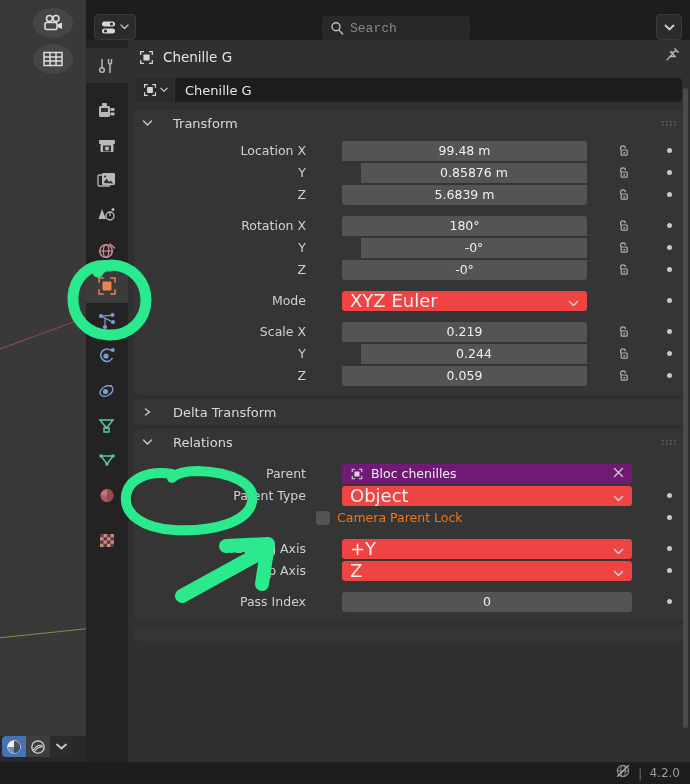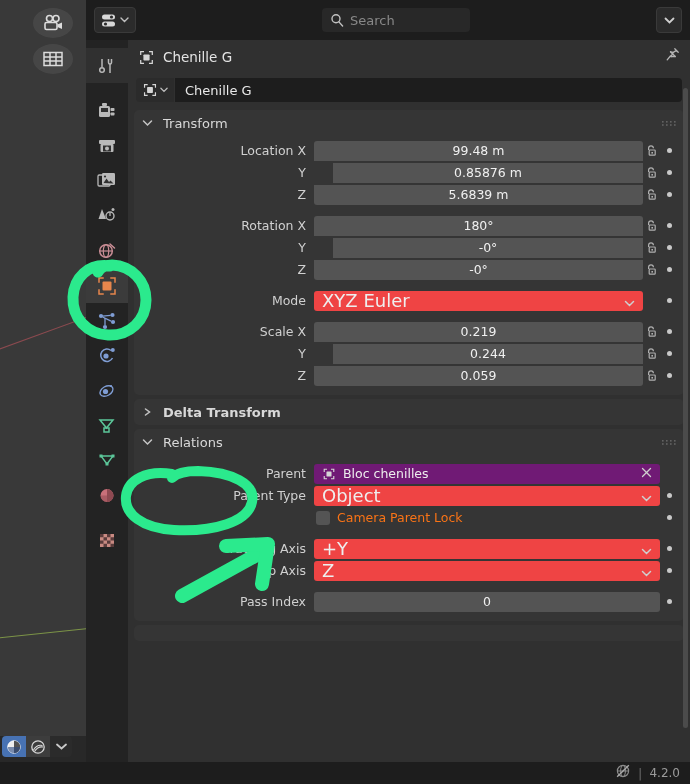--- a/index.html
+++ b/index.html
@@ -42,21 +42,21 @@
   .vp-shadebtn.arrow { background: #2b2b2b; width: 22px; }
 
   
   .props {
     position: absolute; left: 86px; top: 0; right: 0; bottom: 22px;
     background: #303030;
   }
   .props-header {
     position: absolute; left: 0; top: 0; right: 0; height: 40px;
     background: #1d1d1d;
-    display: flex; align-items: center; padding: 0 8px;
+    display: flex; align-items: flex-end; padding: 0 8px; font-family: Liberation Mono, monospace;
   }
   .hdr-btn {
     height: 26px; border-radius: 4px; background: #2b2b2b;
     display: flex; align-items: center; gap: 3px;
     padding: 0 6px; border: 1px solid #3a3a3a;
   }
   .hdr-spacer { flex: 1; }
   .search-box {
     width: 148px; height: 24px; border-radius: 4px;
     background: #282828; display: flex; align-items: center;
@@ -107,29 +107,29 @@
   .idblock .idname {
     flex: 1; background: #1d1d1d; border-radius: 0 4px 4px 0;
     display: flex; align-items: center; padding-left: 10px;
     color: #e8e8e8; font-size: 13px; margin-left: 1px;
   }
 
   
   .panel { margin: 0 6px 4px 6px; background: #353535; border-radius: 5px; }
   .panel-head {
     height: 26px; display: flex; align-items: center;
-    padding: 0 8px; gap: 10px;
+    padding: 0 8px; gap: 20px;
   }
   .panel-title { color: #d8d8d8; font-size: 13px; }
   .grip { margin-left: auto; opacity: .45; }
   .panel-body { padding: 4px 0 8px 0; }
 
   .row {
     display: flex; align-items: center; height: 21px;
-    margin-bottom: 1px; padding-right: 6px;
+    margin-bottom: 1px; padding-right: 6px; gap: 28px;
   }
   .row.gap { margin-top: 10px; }
   .lbl {
     width: 180px; text-align: right; padding-right: 8px;
     color: #d0d0d0; font-size: 12.5px; white-space: nowrap;
   }
   .numfield {
     flex: 1; height: 20px; background: #545454; border-radius: 3px;
     color: #f0f0f0; font-size: 12.5px;
     display: flex; align-items: center; justify-content: center;
@@ -616,21 +616,21 @@
                 <rect x="6.4" y="8" width="1.6" height="1.6" fill="#b0b0b0"></rect>
               </svg>
             </span>
             <span class="dot">
                 <i></i>
               </span>
           </div>
         </div>
       </div>
 
-      <div class="panel" style="margin-bottom:4px;font-weight:bold;">
+      <div class="panel" style="margin-bottom:4px;">
         <div class="panel-head">
           <svg width="11" height="8" viewBox="0 0 11 8">
             <path d="M3.5 1 L7.5 4 L3.5 7" fill="none" stroke="#c5c5c5" stroke-width="1.5" stroke-linecap="round"></path>
           </svg>
           <span class="panel-title">Delta Transform</span>
         </div>
       </div>
 
       <div class="panel">
         <div class="panel-head">

